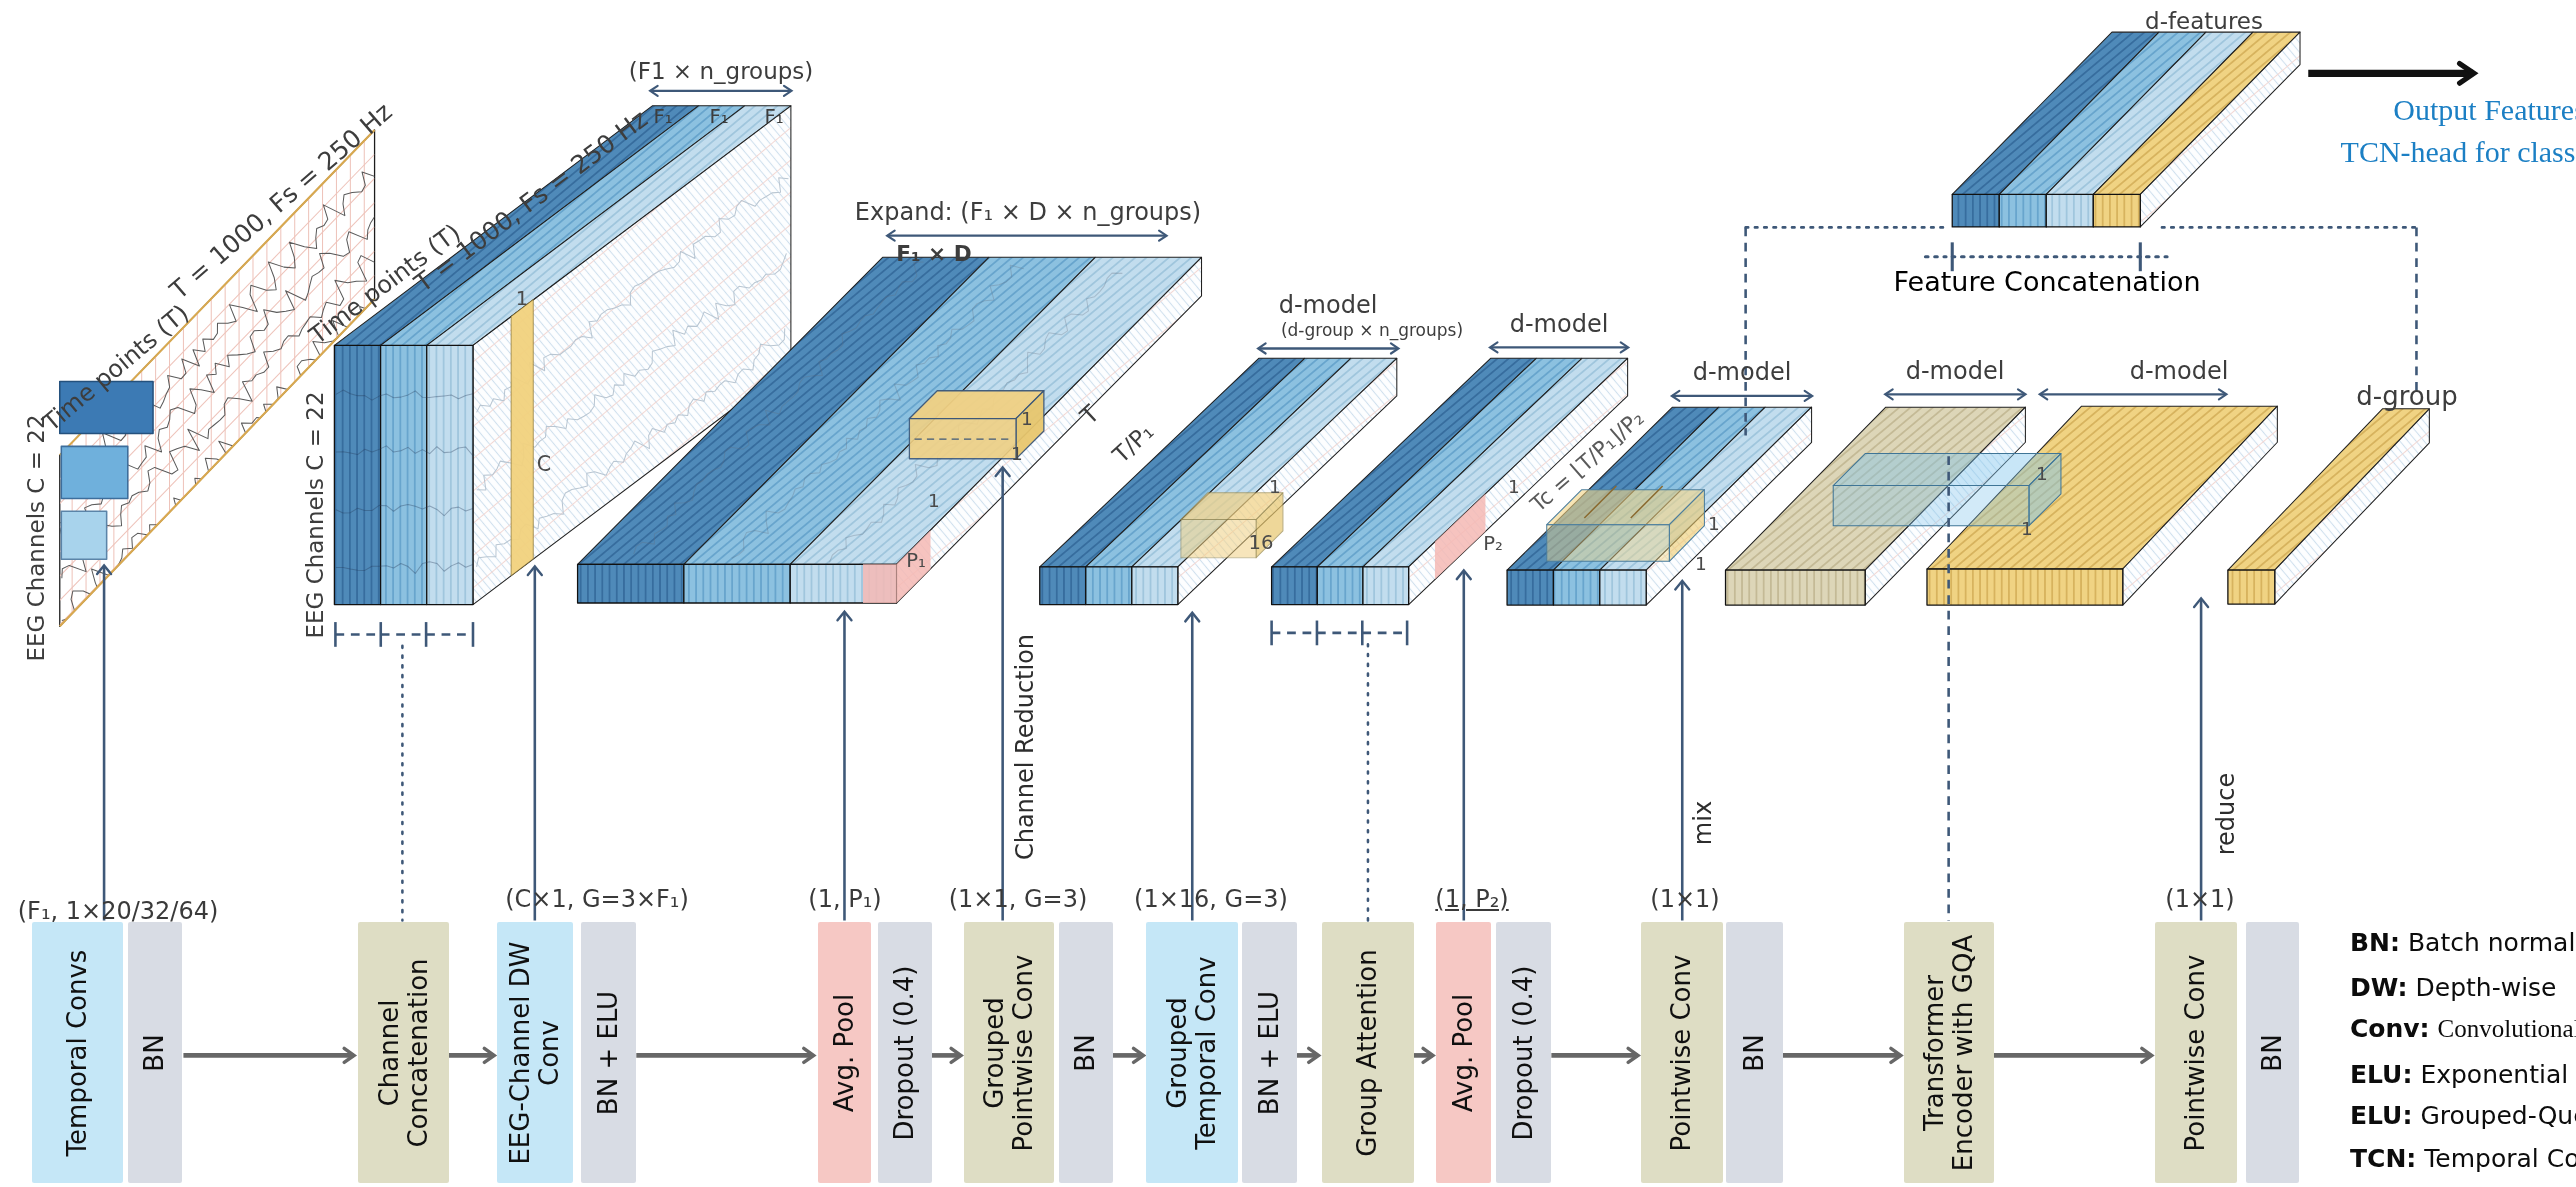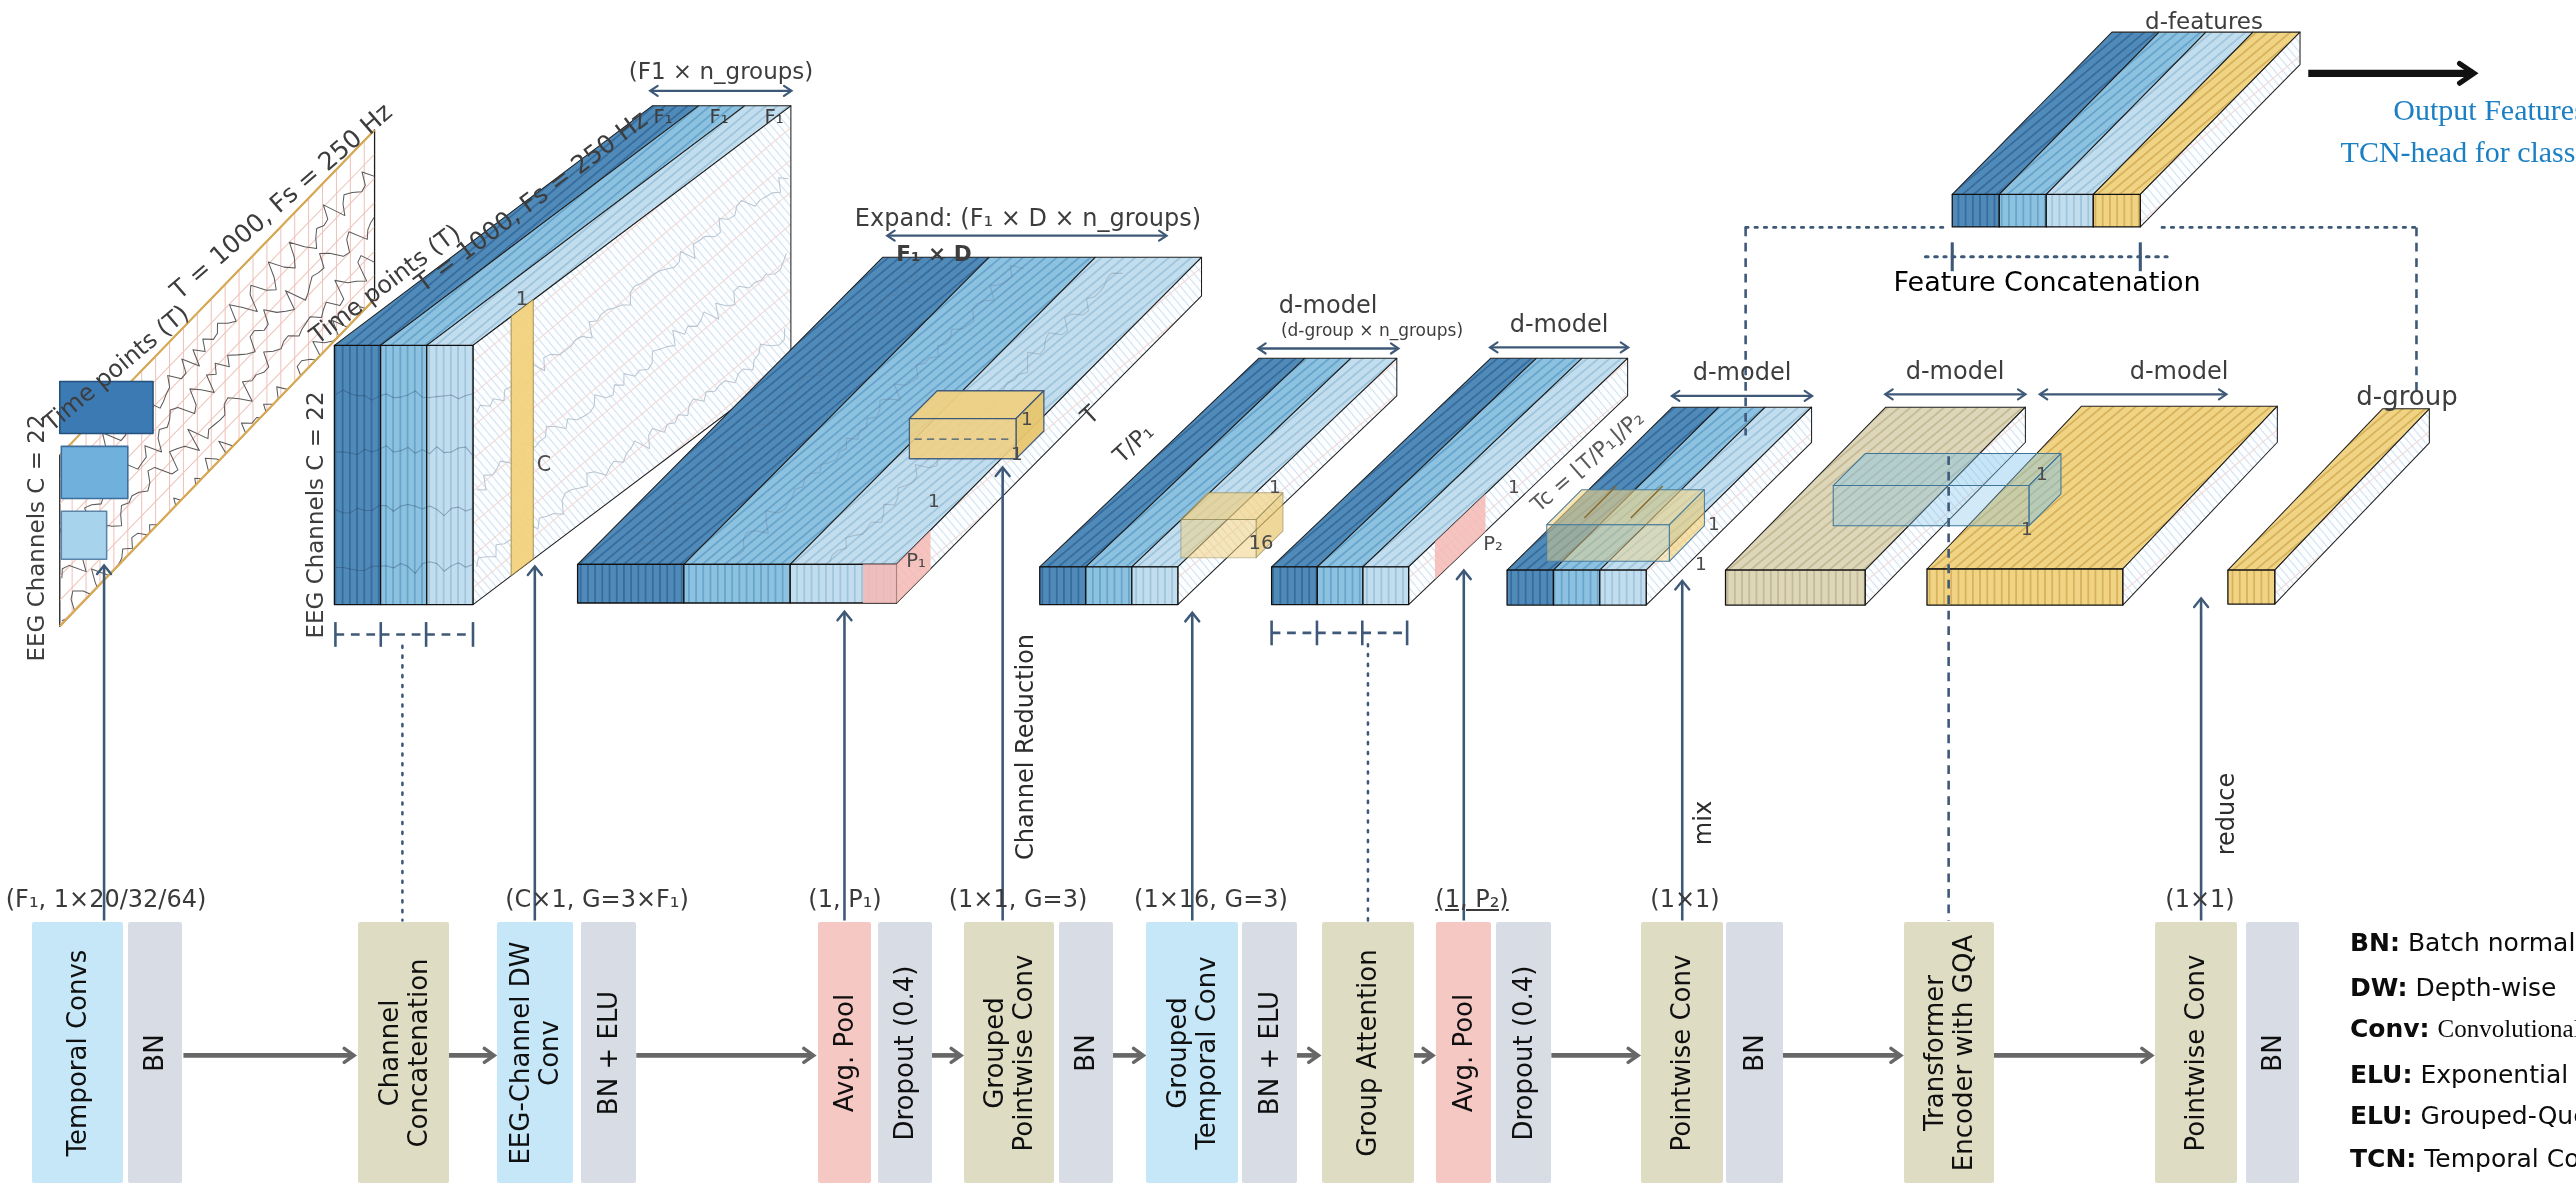--- a/index.html
+++ b/index.html
@@ -339,21 +339,21 @@
   <div class="dlabel" style="left:721px;top:71px;font-size:23px;">(F1 × n_groups)</div>
   <div class="dlabel" style="left:663px;top:116px;font-size:19.6px;">F₁</div>
   <div class="dlabel" style="left:719px;top:116px;font-size:19.6px;">F₁</div>
   <div class="dlabel" style="left:774px;top:116px;font-size:19.6px;">F₁</div>
   <div class="dlabel" style="left:531px;top:201px;font-size:25px;transform:translate(-50%,-50%) rotate(-37deg);">T = 1000,  Fs = 250 Hz</div>
   <div class="dlabel" style="left:385px;top:284px;font-size:24px;transform:translate(-50%,-50%) rotate(-37deg);">Time points (T)</div>
   <div class="dlabel rot90" style="left:315px;top:515px;font-size:23px;">EEG Channels C = 22</div>
   <div class="dlabel marker-num" style="left:522px;top:298px;font-size:19.6px;">1</div>
   <div class="dlabel marker-num" style="left:544px;top:464px;font-size:20.6px;">C</div>
 
-  <div class="dlabel" style="left:1028px;top:218px;font-size:24px;">Expand:  (F₁ × D × n_groups)</div>
+  <div class="dlabel" style="left:1028px;top:212px;font-size:24px;">Expand:  (F₁ × D × n_groups)</div>
   <div class="dlabel" style="left:934px;top:253px;font-size:21.6px;font-weight:bold;">F₁ × D</div>
   <div class="dlabel" style="left:1090px;top:415px;font-size:24px;transform:translate(-50%,-50%) rotate(-43deg);">T</div>
   <div class="dlabel marker-num" style="left:1027px;top:418px;font-size:18.5px;">1</div>
   <div class="dlabel marker-num" style="left:1017px;top:453px;font-size:18.5px;">1</div>
   <div class="dlabel marker-num" style="left:934px;top:500px;font-size:18.5px;">1</div>
   <div class="dlabel marker-num" style="left:916px;top:560px;font-size:19.6px;">P₁</div>
 
   <div class="dlabel" style="left:1133px;top:443px;font-size:23px;transform:translate(-50%,-50%) rotate(-43deg);">T/P₁</div>
   <div class="dlabel" style="left:1328px;top:305px;font-size:24px;">d-model</div>
   <div class="dlabel" style="left:1328px;top:330px;font-size:17px;margin-left:44px;">(d-group × n_groups)</div>
@@ -379,21 +379,21 @@
 
   <div class="dlabel" style="left:2204px;top:20.6px;font-size:23px;">d-features</div>
   <div class="dlabel outblue" style="left:2505px;top:110px;font-size:30px;">Output Features to</div>
   <div class="dlabel outblue" style="left:2508px;top:152px;font-size:30px;">TCN-head for classification</div>
   <div class="dlabel navy" style="left:2047px;top:281px;font-size:27px;">Feature Concatenation</div>
 
   <div class="dlabel rot90" style="left:1025px;top:747px;font-size:24px;color:#2d2d2d;">Channel Reduction</div>
   <div class="dlabel rot90" style="left:1703px;top:823px;font-size:24px;color:#2d2d2d;">mix</div>
   <div class="dlabel rot90" style="left:2226px;top:814px;font-size:24px;color:#2d2d2d;">reduce</div>
 
-  <div class="plabel" style="left:106px;">(F₁, 1×20/32/64)</div>
+  <div class="plabel" style="left:118px;margin-top:12px;">(F₁, 1×20/32/64)</div>
   <div class="plabel" style="left:597px;">(C×1, G=3×F₁)</div>
   <div class="plabel" style="left:845px;">(1, P₁)</div>
   <div class="plabel" style="left:1018px;">(1×1, G=3)</div>
   <div class="plabel" style="left:1211px;">(1×16, G=3)</div>
   <div class="plabel" style="left:1472px;text-decoration:underline;">(1, P₂)</div>
   <div class="plabel" style="left:1685px;">(1×1)</div>
   <div class="plabel" style="left:2200px;">(1×1)</div>
 
   <div class="pbox blue" style="left:32px;width:91px;">
       <div class="vlabel">Temporal Convs</div>

